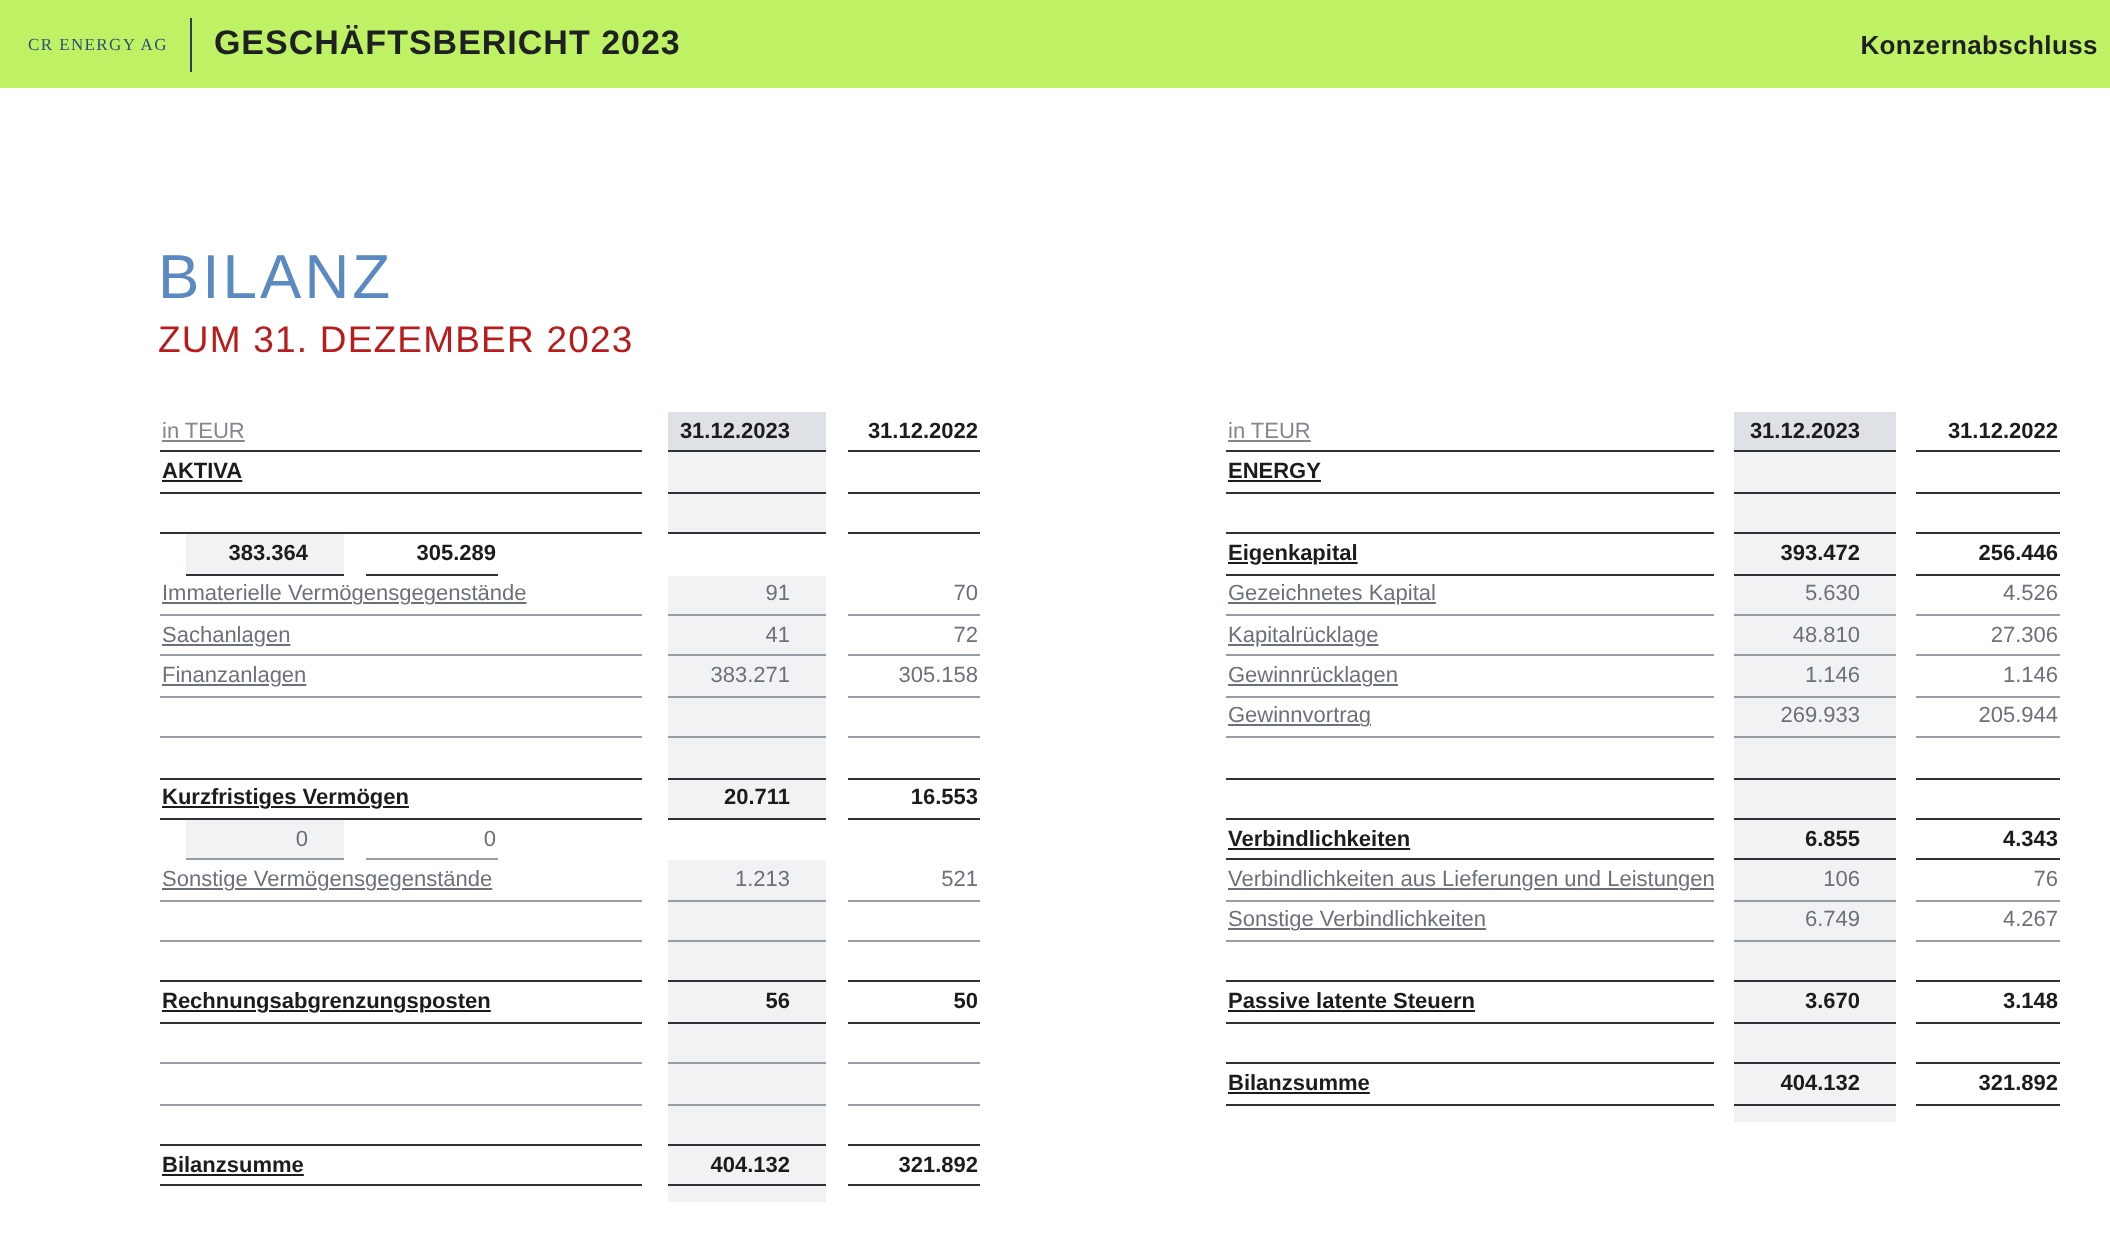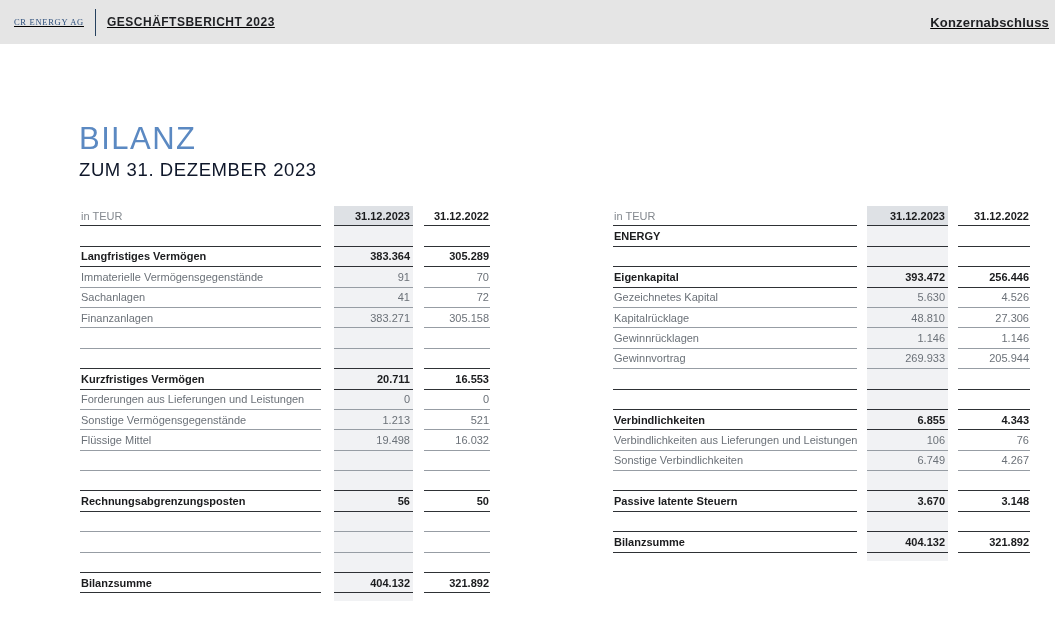--- a/index.html
+++ b/index.html
@@ -5,58 +5,58 @@
   html,body{margin:0;padding:0;}
   body{
     width:1055px;height:627px;position:relative;overflow:hidden;
     background:#ffffff;font-family:"Liberation Sans","DejaVu Sans",sans-serif;
     -webkit-font-smoothing:antialiased;
   }
   
   .topbar{
     position:absolute;top:0;left:0;width:1055px;height:44px;
     display:flex;align-items:center;box-sizing:border-box;
-    padding:0 6px 0 14px;background:#e5e5e5;text-decoration:underline;
+    padding:0 6px 0 14px;background:#bef264;
   }
   .logo{
     font-family:"Liberation Serif","DejaVu Serif",serif;
     font-size:8.5px;letter-spacing:0.7px;color:#2d4f7c;font-weight:400;
     white-space:nowrap;
   }
   .logo-divider{width:1px;height:27px;background:#26415e;margin:0 11px;flex:0 0 auto;}
   .doc-title{
-    font-size:12px;font-weight:700;letter-spacing:0.5px;color:#1f2023;white-space:nowrap;
+    font-size:17px;font-weight:700;letter-spacing:0.5px;color:#1f2023;white-space:nowrap;
   }
   .topbar-right{
     margin-left:auto;font-size:13px;font-weight:700;letter-spacing:0.2px;color:#1f2023;white-space:nowrap;
   }
   
   .title-block{position:absolute;left:79px;top:123px;}
   .bilanz-title{
     margin:0;font-size:31px;line-height:1.05;font-weight:500;
     color:#5b89c2;letter-spacing:1.5px;
   }
   .bilanz-subtitle{
-    font-size:18.5px;color:#0f172a;letter-spacing:0.6px;margin-top:3px;font-weight:400;
+    font-size:18.5px;color:#b91c1c;letter-spacing:0.6px;margin-top:3px;font-weight:400;
   }
   
   .balance-table{position:absolute;top:206px;}
   .t-left{left:80px;width:410px;}
   .t-right{left:613px;width:417px;}
   .trow{display:flex;height:20.4px;box-sizing:border-box;}
   .cell{
     display:flex;align-items:center;box-sizing:border-box;height:100%;
     border-bottom:1px solid #979da4;font-size:11px;color:#6b7178;
     white-space:nowrap;overflow:hidden;
   }
-  .c-label{flex:1;padding-left:1px;}
+  .c-label{flex:1;padding-left:1px;text-decoration:underline;}
   .c-gap{border-bottom:none;flex:0 0 auto;}
   .t-left  .g1{width:13px}.t-left  .g2{width:11px}
   .t-right .g1{width:10px}.t-right .g2{width:10px}
-  .c-v23{justify-content:flex-end;padding-right:3px;background:#f1f2f4;flex:0 0 auto;}
+  .c-v23{justify-content:flex-end;padding-right:18px;background:#f1f2f4;flex:0 0 auto;}
   .c-v22{justify-content:flex-end;padding-right:1px;flex:0 0 auto;}
   .t-left  .c-v23{width:79px}.t-left  .c-v22{width:66px}
   .t-right .c-v23{width:81px}.t-right .c-v22{width:72px}
   
   .header .c-label{color:#83888e;}
   .header .c-v23,.header .c-v22{font-weight:700;color:#1b1c1e;}
   .header .c-v23{background:#dee1e5;}
   .group .c-label,.section .c-label,.total .c-label,
   .section .c-v23,.section .c-v22,.total .c-v23,.total .c-v22{
     font-weight:700;color:#1b1c1e;
@@ -83,29 +83,35 @@
   </div>
 
   <div class="balance-table t-left">
       <div class="trow header dark-rule">
         <span class="cell c-label">in TEUR</span>
         <span class="cell c-gap g1"></span>
         <span class="cell c-v23">31.12.2023</span>
         <span class="cell c-gap g2"></span>
         <span class="cell c-v22">31.12.2022</span>
       </div>
-      <div class="trow blank dark-rule">
-        <span class="cell c-label"></span>
-        <span class="cell c-gap g1"></span>
-        <span class="cell c-v23"></span>
-        <span class="cell c-gap g2"></span>
-        <span class="cell c-v22"></span>
-      </div>
-      <div class="trow section dark-rule">
-        <span class="cell c-label">Langfristiges Vermögen</span>
+      <div class="trow group dark-rule">
+        <span class="cell c-label">AKTIVA</span>
+        <span class="cell c-gap g1"></span>
+        <span class="cell c-v23"></span>
+        <span class="cell c-gap g2"></span>
+        <span class="cell c-v22"></span>
+      </div>
+      <div class="trow blank dark-rule">
+        <span class="cell c-label"></span>
+        <span class="cell c-gap g1"></span>
+        <span class="cell c-v23"></span>
+        <span class="cell c-gap g2"></span>
+        <span class="cell c-v22"></span>
+      </div>
+      <div class="trow section dark-rule">
         <span class="cell c-gap g1"></span>
         <span class="cell c-v23">383.364</span>
         <span class="cell c-gap g2"></span>
         <span class="cell c-v22">305.289</span>
       </div>
       <div class="trow item">
         <span class="cell c-label">Immaterielle Vermögensgegenstände</span>
         <span class="cell c-gap g1"></span>
         <span class="cell c-v23">91</span>
         <span class="cell c-gap g2"></span>
@@ -140,39 +146,31 @@
         <span class="cell c-v22"></span>
       </div>
       <div class="trow section dark-rule">
         <span class="cell c-label">Kurzfristiges Vermögen</span>
         <span class="cell c-gap g1"></span>
         <span class="cell c-v23">20.711</span>
         <span class="cell c-gap g2"></span>
         <span class="cell c-v22">16.553</span>
       </div>
       <div class="trow item">
-        <span class="cell c-label">Forderungen aus Lieferungen und Leistungen</span>
         <span class="cell c-gap g1"></span>
         <span class="cell c-v23">0</span>
         <span class="cell c-gap g2"></span>
         <span class="cell c-v22">0</span>
       </div>
       <div class="trow item">
         <span class="cell c-label">Sonstige Vermögensgegenstände</span>
         <span class="cell c-gap g1"></span>
         <span class="cell c-v23">1.213</span>
         <span class="cell c-gap g2"></span>
         <span class="cell c-v22">521</span>
-      </div>
-      <div class="trow item">
-        <span class="cell c-label">Flüssige Mittel</span>
-        <span class="cell c-gap g1"></span>
-        <span class="cell c-v23">19.498</span>
-        <span class="cell c-gap g2"></span>
-        <span class="cell c-v22">16.032</span>
       </div>
       <div class="trow blank">
         <span class="cell c-label"></span>
         <span class="cell c-gap g1"></span>
         <span class="cell c-v23"></span>
         <span class="cell c-gap g2"></span>
         <span class="cell c-v22"></span>
       </div>
       <div class="trow blank dark-rule">
         <span class="cell c-label"></span>

